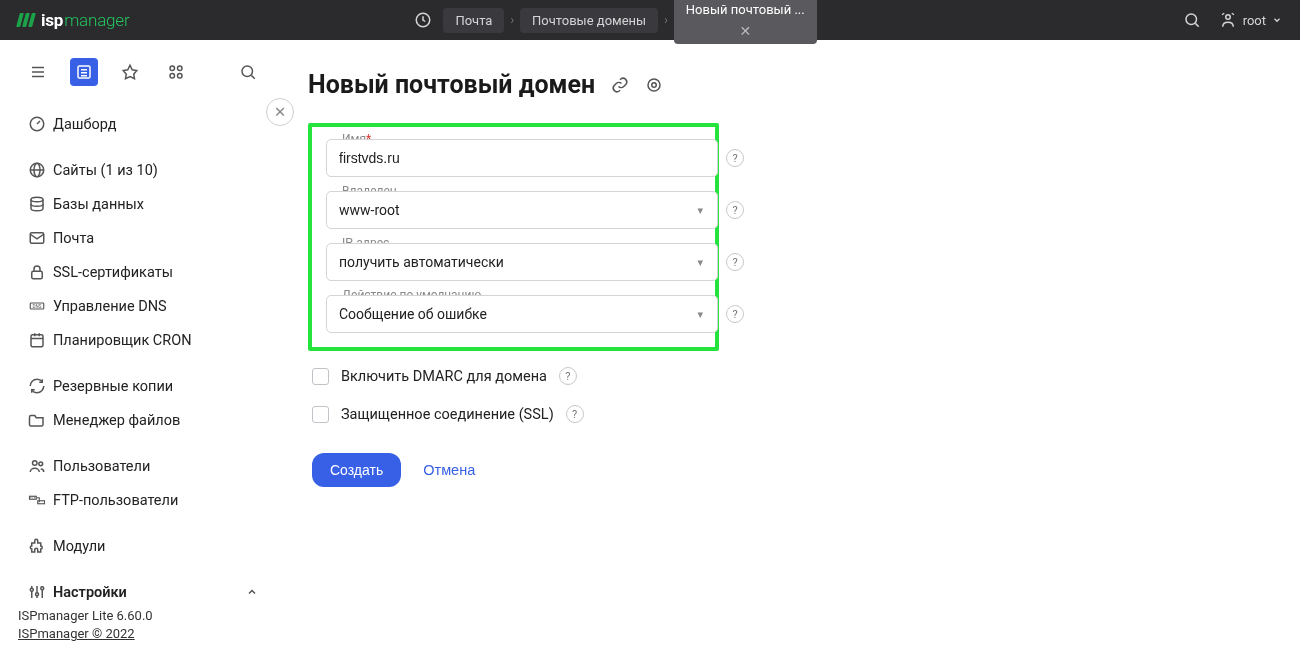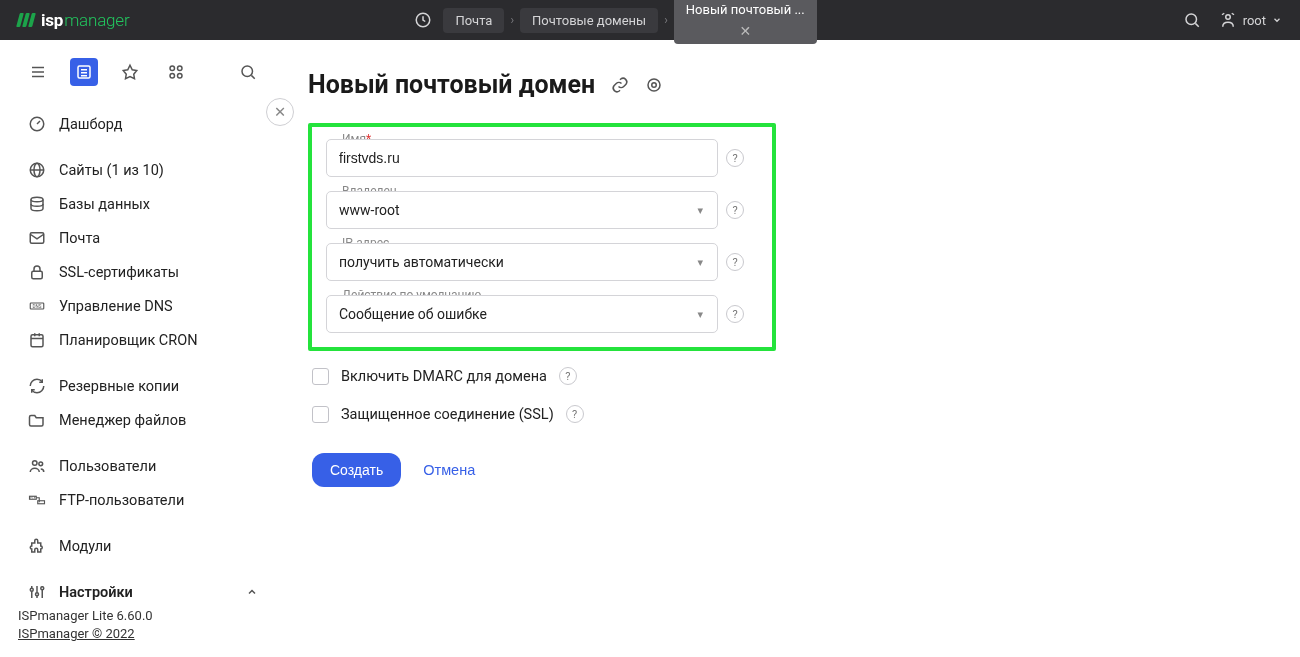--- a/index.html
+++ b/index.html
@@ -68,21 +68,21 @@
 }
 .sidebar-icons { display: flex; align-items: center; gap: 18px; margin-bottom: 22px; padding-left: 6px; }
 .sidebar-icon {
   width: 28px; height: 28px;
   display: flex; align-items: center; justify-content: center;
   color: #555; cursor: pointer; border-radius: 4px;
 }
 .sidebar-icon.active { background: #3760e7; color: #fff; }
 .nav { display: flex; flex-direction: column; gap: 2px; }
 .nav-item {
-  display: flex; align-items: center; gap: 13px;
+  display: flex; align-items: center; gap: 7px;
   padding: 7px 10px;
   color: #222;
   cursor: pointer;
   border-radius: 4px;
 }
 .nav-sep { height: 10px; }
 .nav-icon { width: 18px; height: 18px; display: flex; align-items: center; justify-content: center; color: #555; }
 .nav-label { flex: 1; }
 .nav-caret { color: #555; font-size: 12px; }
 .sidebar-footer {
@@ -102,21 +102,21 @@
   display: flex; align-items: center; justify-content: center;
   color: #888; cursor: pointer;
 }
 .main { flex: 1; padding: 30px 28px 20px 28px; overflow: auto; }
 .page-title-row { display: flex; align-items: center; gap: 16px; margin-bottom: 24px; }
 .page-title { font-size: 25px; font-weight: 700; }
 .title-icon { color: #555; cursor: pointer; }
 .highlight-box {
   border: 4px solid #24e33c;
   padding: 12px 14px 14px 14px;
-  width: 468px;
+  width: 411px;
   border-radius: 2px;
   margin-bottom: 16px;
 }
 .field { position: relative; margin-bottom: 14px; }
 .field:last-child { margin-bottom: 0; }
 .field-label {
   position: absolute; top: -7px; left: 12px;
   background: #fff; padding: 0 4px;
   font-size: 12px; color: #888;
 }

